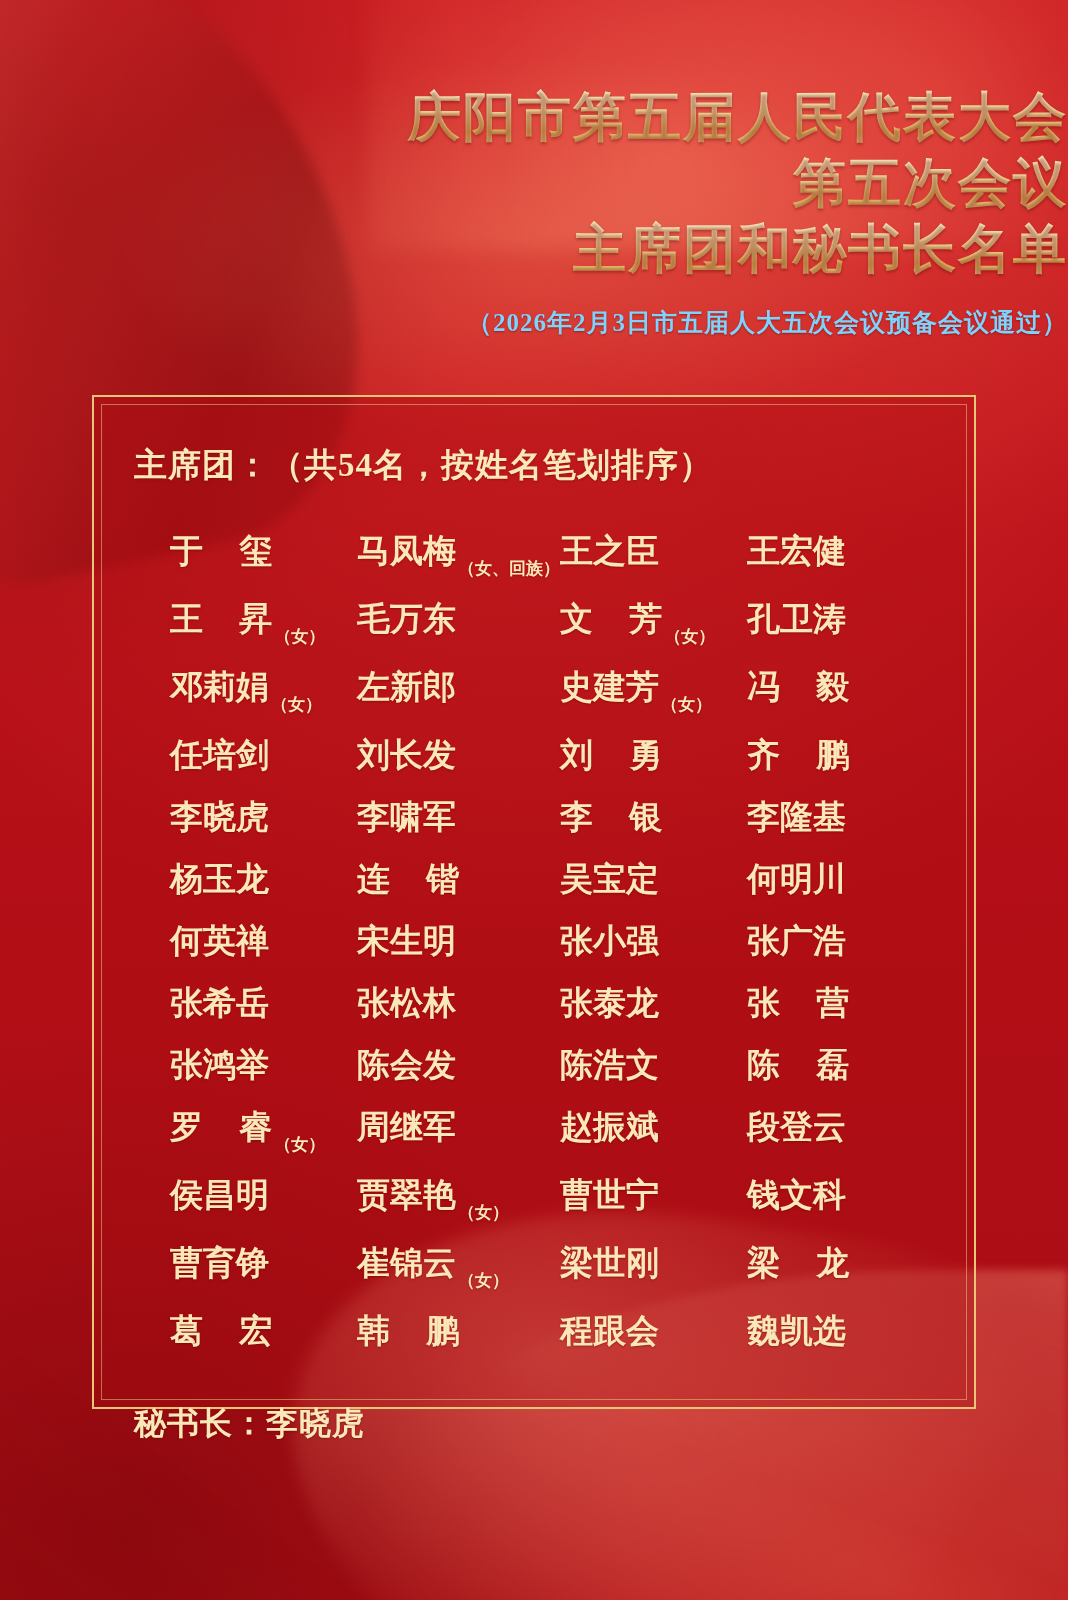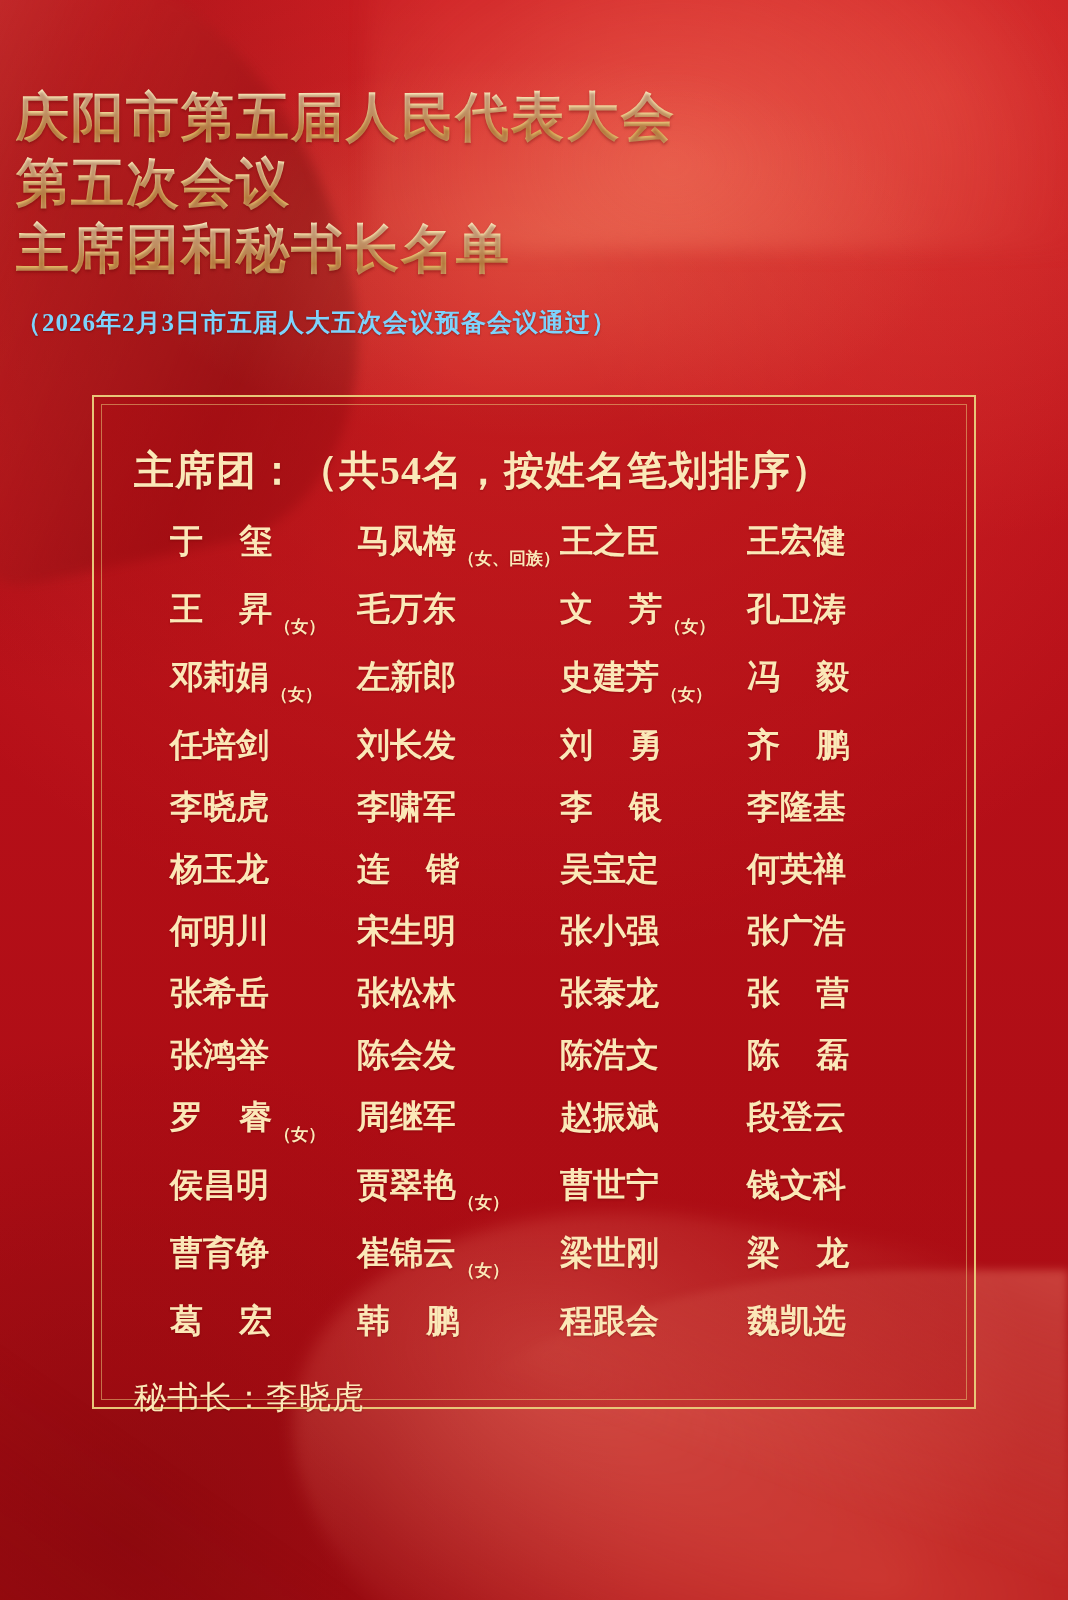--- a/index.html
+++ b/index.html
@@ -54,21 +54,21 @@
     filter:blur(8px);
   }
   .glow-center{
     position:absolute;left:50%;top:40px;transform:translateX(-50%);
     width:900px;height:420px;
     background:radial-gradient(ellipse at 50% 50%, rgba(255,205,140,.18) 0%, rgba(255,160,90,0) 65%);
     pointer-events:none;
   }
 
   
-  .header{position:relative;padding-top:84px;text-align:left;margin-left:16px;}
+  .header{position:relative;padding-top:84px;text-align:right;margin-left:16px;}
   .title-line{
     font-family:"Liberation Serif","DejaVu Serif",serif;
     font-weight:bold;
     font-size:53px;
     line-height:66px;
     letter-spacing:2px;
     color:#f7dfa0;
     background:linear-gradient(180deg,#fff4cf 0%,#f6dc9a 42%,#e3b75f 72%,#f3d894 100%);
     -webkit-background-clip:text;background-clip:text;
     -webkit-text-fill-color:transparent;
@@ -93,23 +93,23 @@
     box-sizing:border-box;
     background:linear-gradient(180deg, rgba(175,12,18,.45) 0%, rgba(168,11,17,.30) 100%);
   }
   .panel:before{
     content:"";position:absolute;inset:7px;border:1px solid rgba(232,198,120,.55);
     pointer-events:none;
   }
   .panel-inner{padding:46px 40px 0 40px;position:relative;}
 
   .section-label{
-    font-size:40px;font-weight:bold;color:#fbe8b8;
+    font-size:33px;font-weight:bold;color:#fbe8b8;
     letter-spacing:1px;
-    margin-bottom:18px;
+    margin-bottom:38px;
     text-shadow:0 1px 2px rgba(90,0,0,.4);
   }
   .name-grid{
     display:grid;
     grid-template-columns:repeat(4,1fr);
     row-gap:12px;
     column-gap:0;
     padding-left:36px;
   }
   .name-cell{
@@ -128,22 +128,22 @@
     justify-content:space-between;
   }
   .tag{
     font-size:17px;font-weight:bold;
     color:#fbe8b8;
     margin-left:2px;
     position:relative;top:12px;
     letter-spacing:0;
   }
   .footer-label{
-    margin-top:30px;
-    font-size:32px;font-weight:normal;color:#fbe8b8;
+    margin-top:46px;
+    font-size:32px;font-weight:bold;color:#fbe8b8;
     letter-spacing:1px;
     text-shadow:0 1px 2px rgba(90,0,0,.4);
   }
 </style>
 </head>
 <body>
 
 <div class="bg">
   <div class="silk-left"></div>
   <div class="silk-top"></div>
@@ -256,24 +256,24 @@
         <div class="name-cell">
           <span class="nm2">
             <span>连</span>
             <span>锴</span>
           </span>
         </div>
         <div class="name-cell">
           <span class="nm">吴宝定</span>
         </div>
         <div class="name-cell">
+          <span class="nm">何明川</span>
+        </div>
+        <div class="name-cell">
           <span class="nm">何英禅</span>
-        </div>
-        <div class="name-cell">
-          <span class="nm">何明川</span>
         </div>
         <div class="name-cell">
           <span class="nm">宋生明</span>
         </div>
         <div class="name-cell">
           <span class="nm">张小强</span>
         </div>
         <div class="name-cell">
           <span class="nm">张广浩</span>
         </div>

